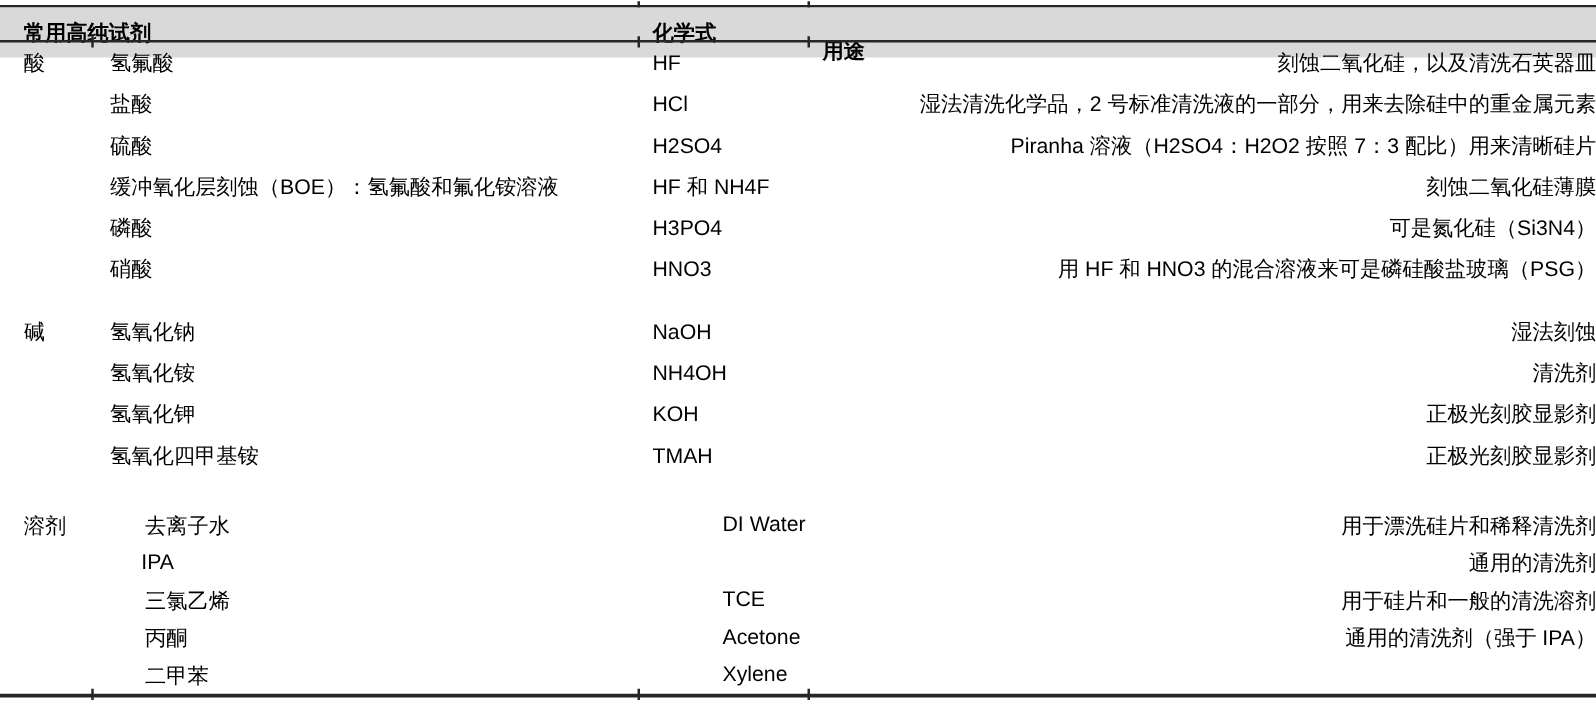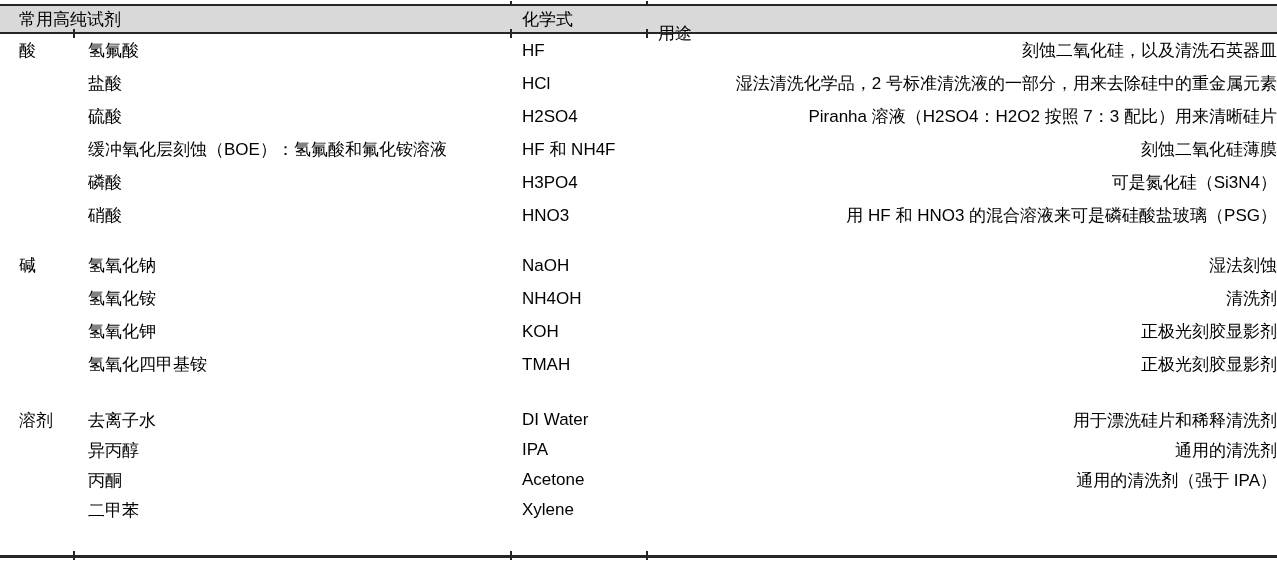--- a/index.html
+++ b/index.html
@@ -33,39 +33,39 @@
     width: 2px;
     height: 9px;
     background: var(--border-color, #262626);
   }
   
   #header-row {
     position: absolute;
     top: 6px;
     left: 0;
     right: 0;
-    height: 26px;
+    height: 40px;
     background: var(--header-bg, #d9d9d9);
     display: flex;
     align-items: center;
-    font-weight: normal;
+    font-weight: bold;
   }
   
   #table-body {
     position: absolute;
     top: 34px;
     left: 0;
     right: 0;
   }
   .row {
     display: flex;
     align-items: center;
     height: 33px;
   }
-  .row-sm { height: 30px; }
+  .row-sm { height: 30px; gap: 28px; }
   .spacer    { height: 17px; }
   .spacer-lg { height: 24px; }
   .cell-cat {
     width: 73px;
     padding-left: 19px;
     box-sizing: border-box;
     flex-shrink: 0;
   }
   .cell-name {
     width: 437px;
@@ -192,23 +192,28 @@
   </div>
       <div class="spacer spacer-lg"></div>
       <div class="row row-sm">
     <div class="cell-cat">溶剂</div>
     <div class="cell-name">去离子水</div>
     <div class="cell-formula">DI Water</div>
     <div class="cell-usage">用于漂洗硅片和稀释清洗剂</div>
   </div>
       <div class="row row-sm">
     <div class="cell-cat"></div>
-    <div class="cell-name">异丙醇</div>
     <div class="cell-formula">IPA</div>
     <div class="cell-usage">通用的清洗剂</div>
+  </div>
+      <div class="row row-sm">
+    <div class="cell-cat"></div>
+    <div class="cell-name">三氯乙烯</div>
+    <div class="cell-formula">TCE</div>
+    <div class="cell-usage">用于硅片和一般的清洗溶剂</div>
   </div>
       <div class="row row-sm">
     <div class="cell-cat"></div>
     <div class="cell-name">丙酮</div>
     <div class="cell-formula">Acetone</div>
     <div class="cell-usage">通用的清洗剂（强于 IPA）</div>
   </div>
       <div class="row row-sm">
     <div class="cell-cat"></div>
     <div class="cell-name">二甲苯</div>

